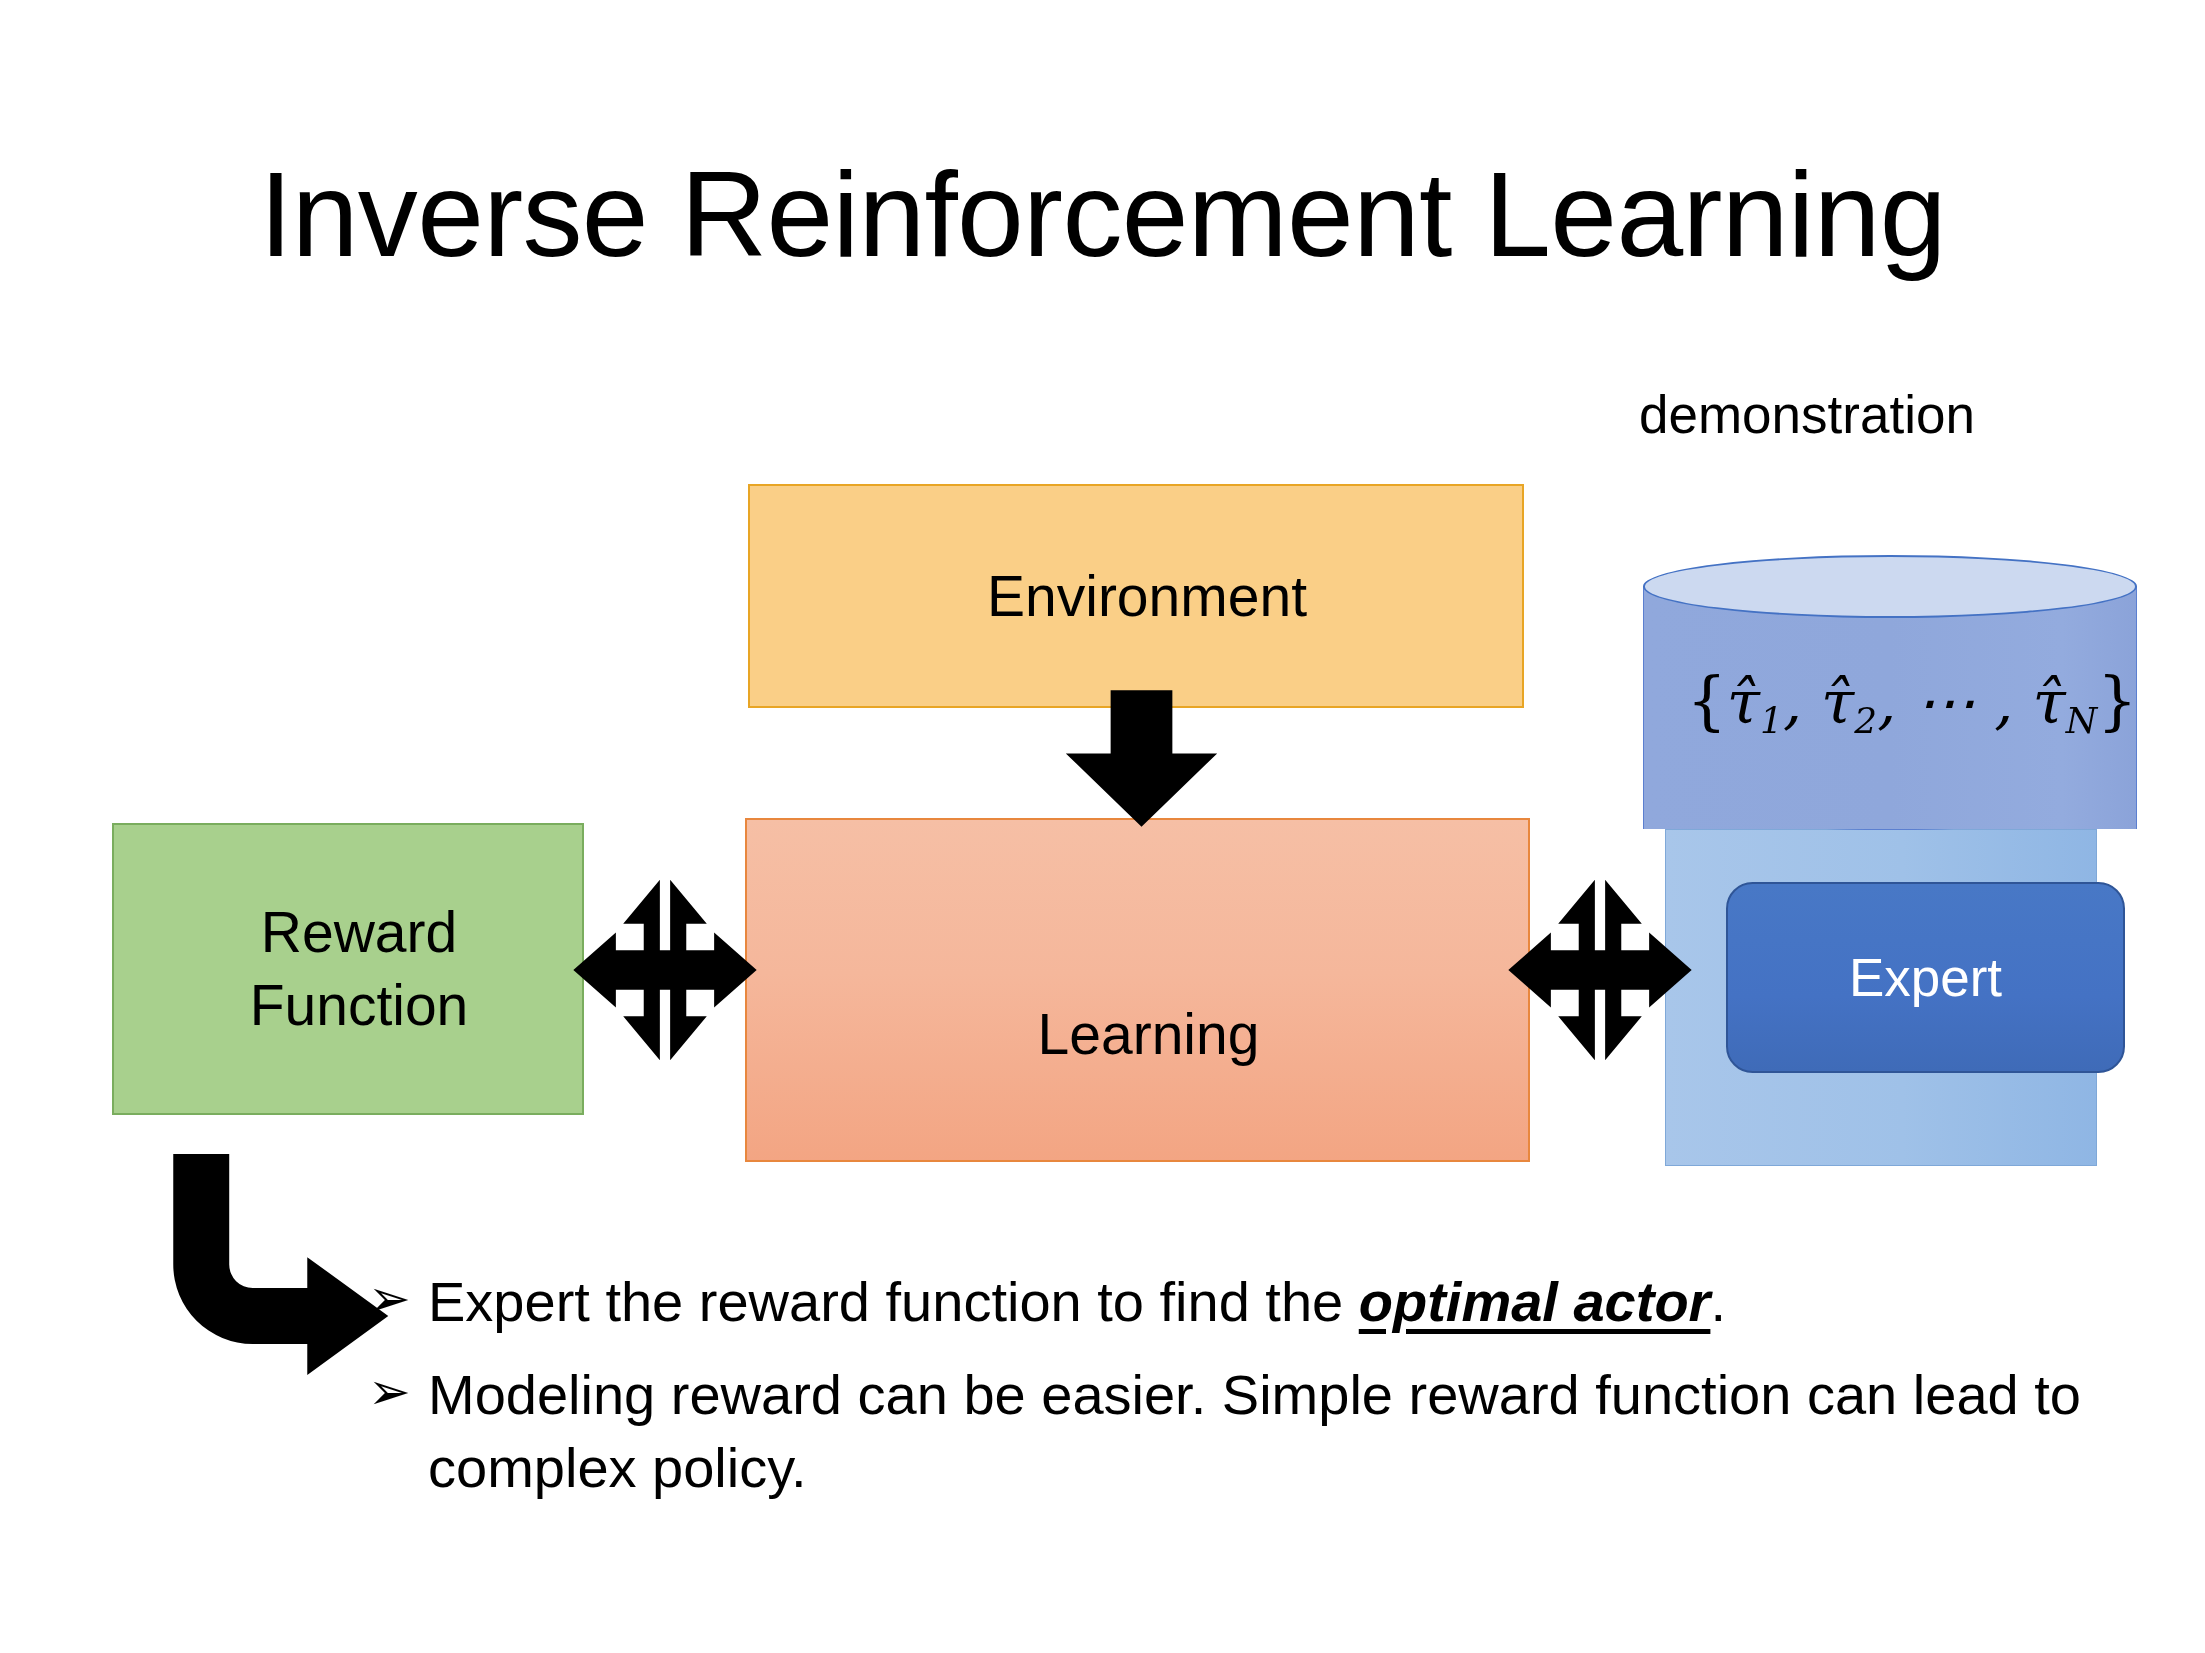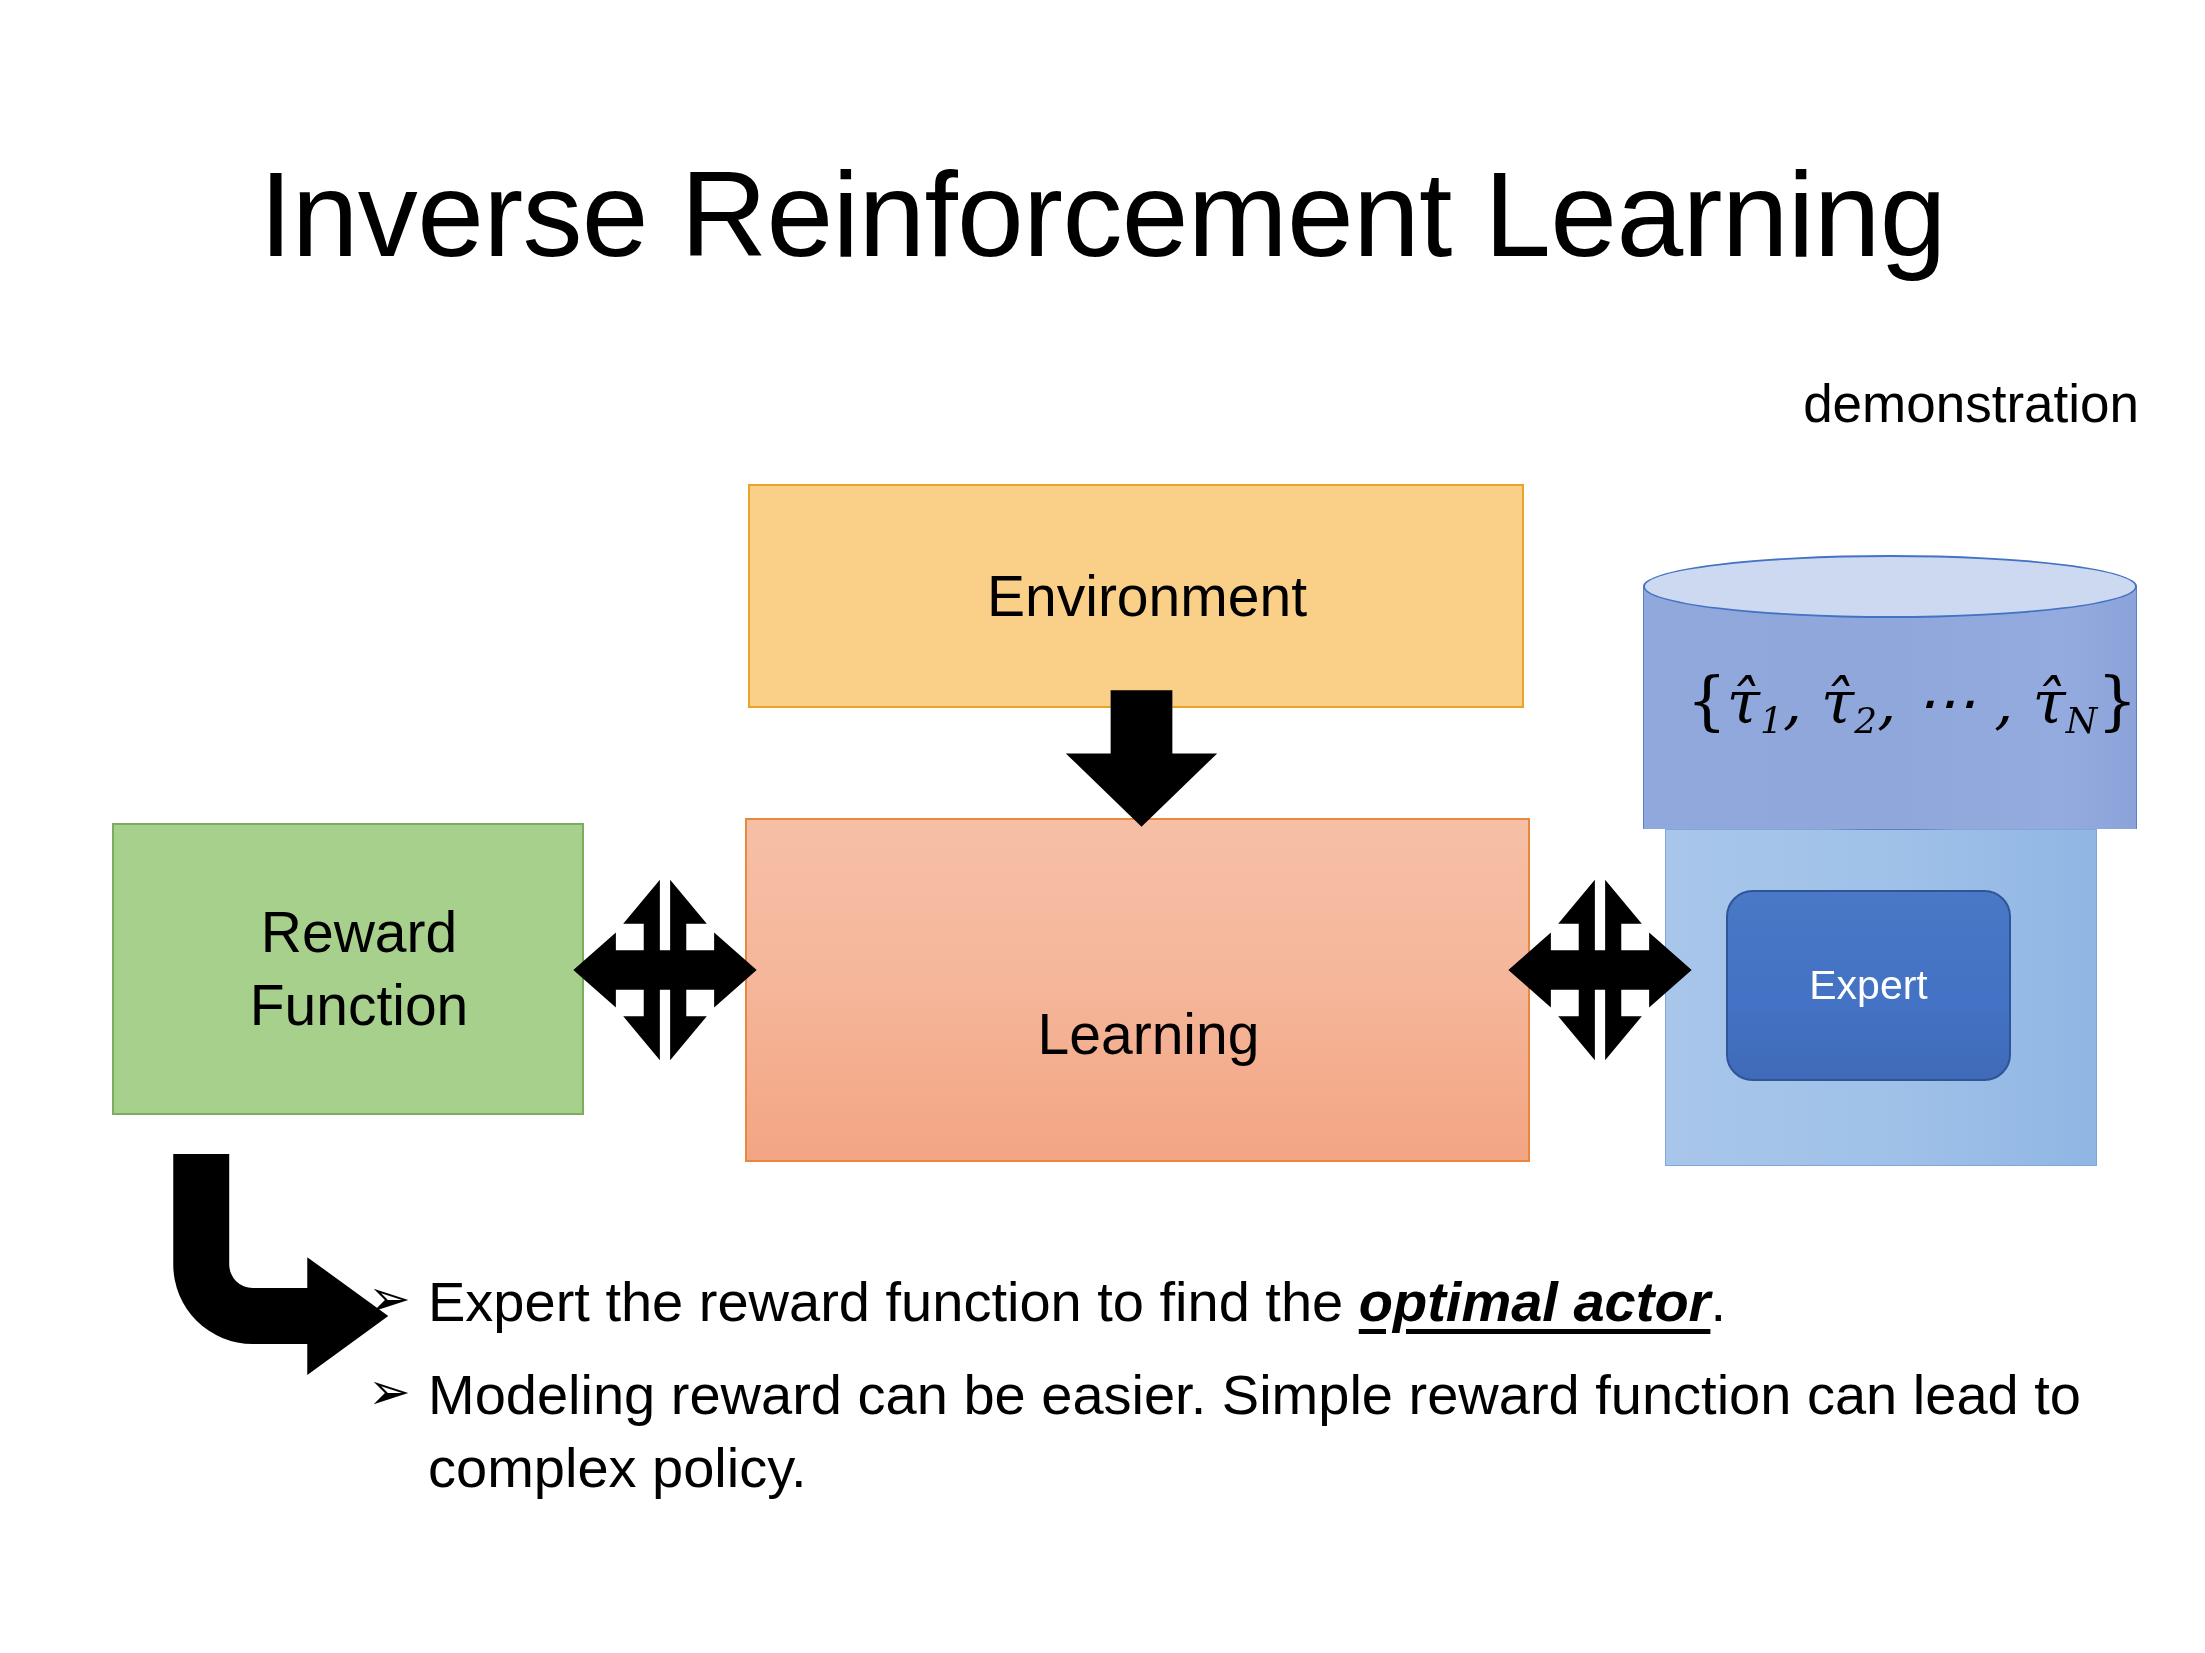--- a/index.html
+++ b/index.html
@@ -84,32 +84,31 @@
     width: 432px;
     height: 337px;
     background: linear-gradient(to right, #a8c6ea 0%, #9fc1e8 55%, #8fb6e4 100%);
     border: 1.5px solid #7fa8d8;
     box-sizing: border-box;
   }
   #expert-box {
     position: absolute;
     left: 1726px;
     top: 882px;
-    width: 285px;
+    width: 399px;
     height: 191px;
     background: linear-gradient(to bottom, #4878c6 0%, #4472c4 60%, #3f6bb8 100%);
     border: 2.9px solid #2f5597;
     border-radius: 26.5px;
     box-sizing: border-box;
     display: flex;
     align-items: center;
     justify-content: center;
     color: #ffffff;
-    font-size: 41px;
-    margin-top: 8px;
+    font-size: 53px;
   }
 
   
   #cylinder {
     position: absolute;
     left: 1643px;
     top: 555px;
     width: 494px;
     height: 301px;
   }
@@ -165,23 +164,23 @@
     font-style: italic;
   }
   #cyl-formula .brace {
     font-style: normal;
     font-size: 1.05em;
   }
 
   #demo-caption {
     position: absolute;
     left: 1639px;
-    top: 370px;
+    top: 381px;
     width: 500px;
-    text-align: right;
+    text-align: left;
     font-size: 53px;
     line-height: 1.28;
   }
 
   
   .arrow-svg { position: absolute; }
 
   #arrow-env-rl { left: 1057px; top: 690px; }
   #arrow-left-pair { left: 573px; top: 871px; }
   #arrow-right-pair { left: 1508px; top: 871px; }

